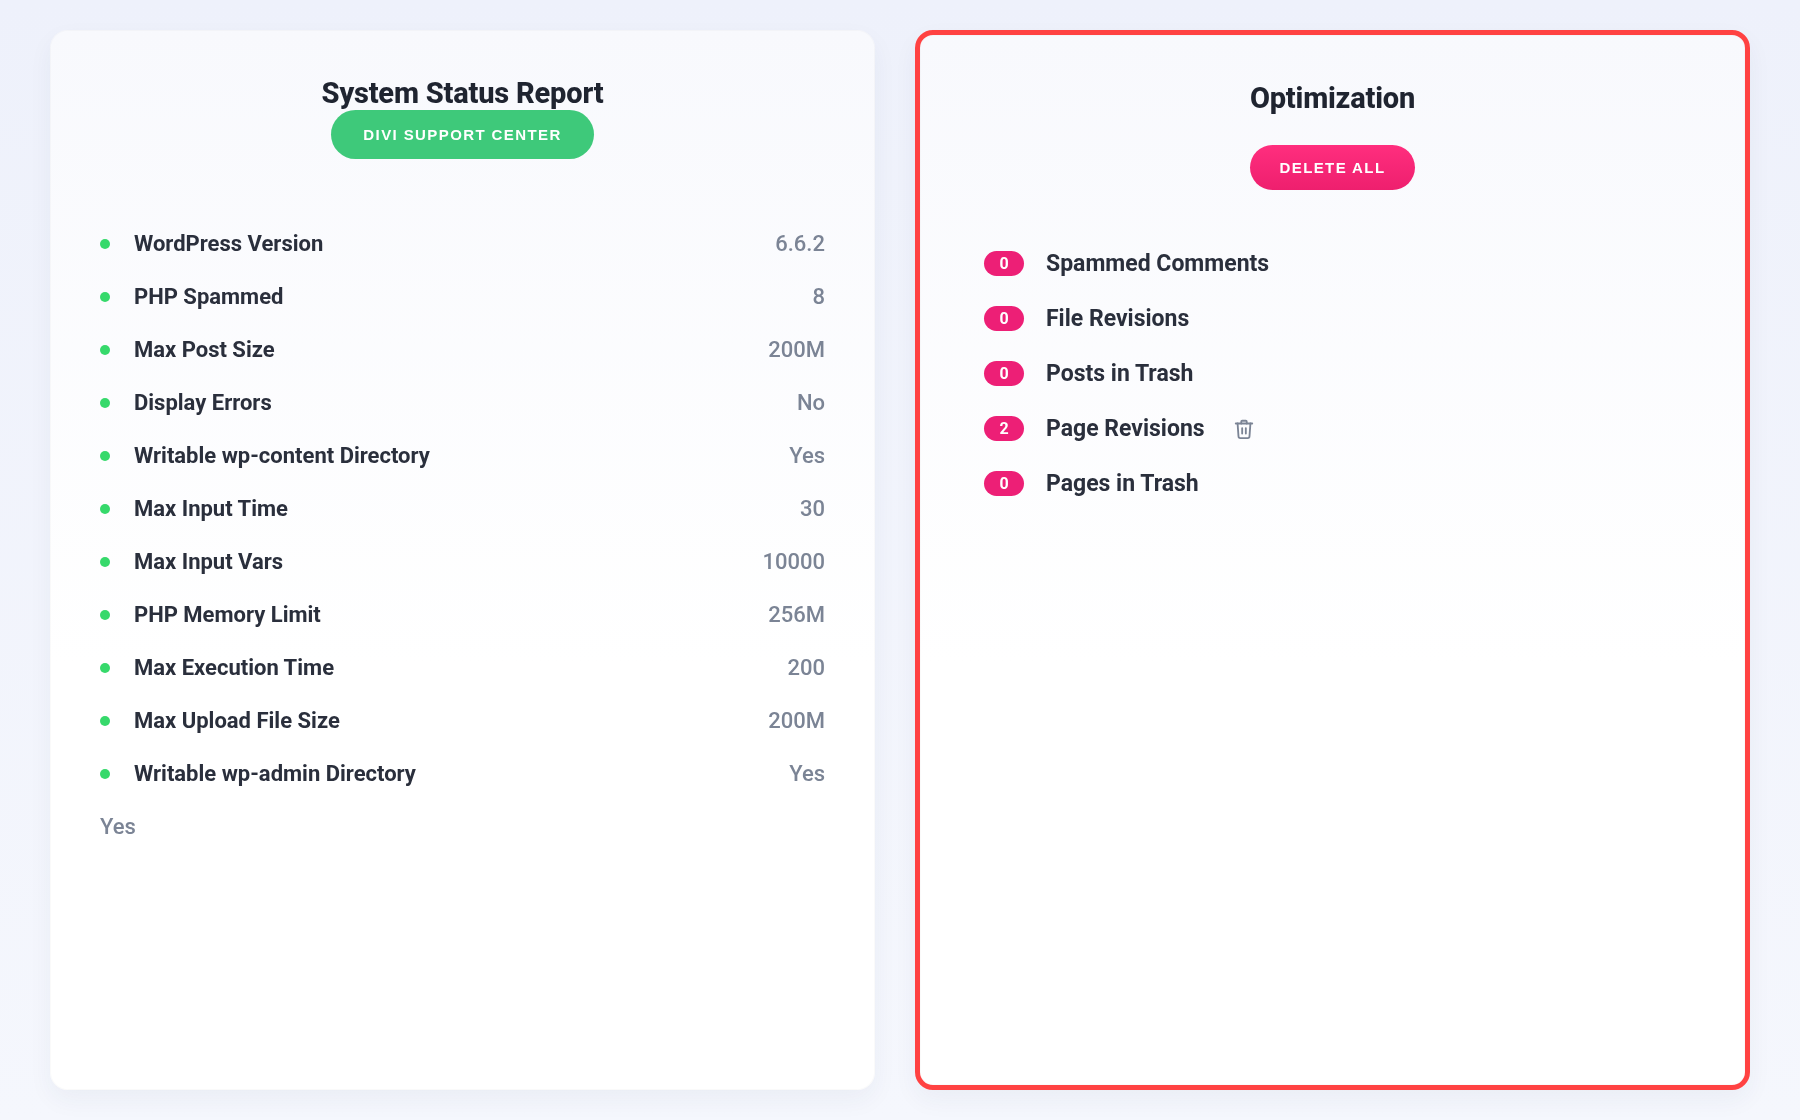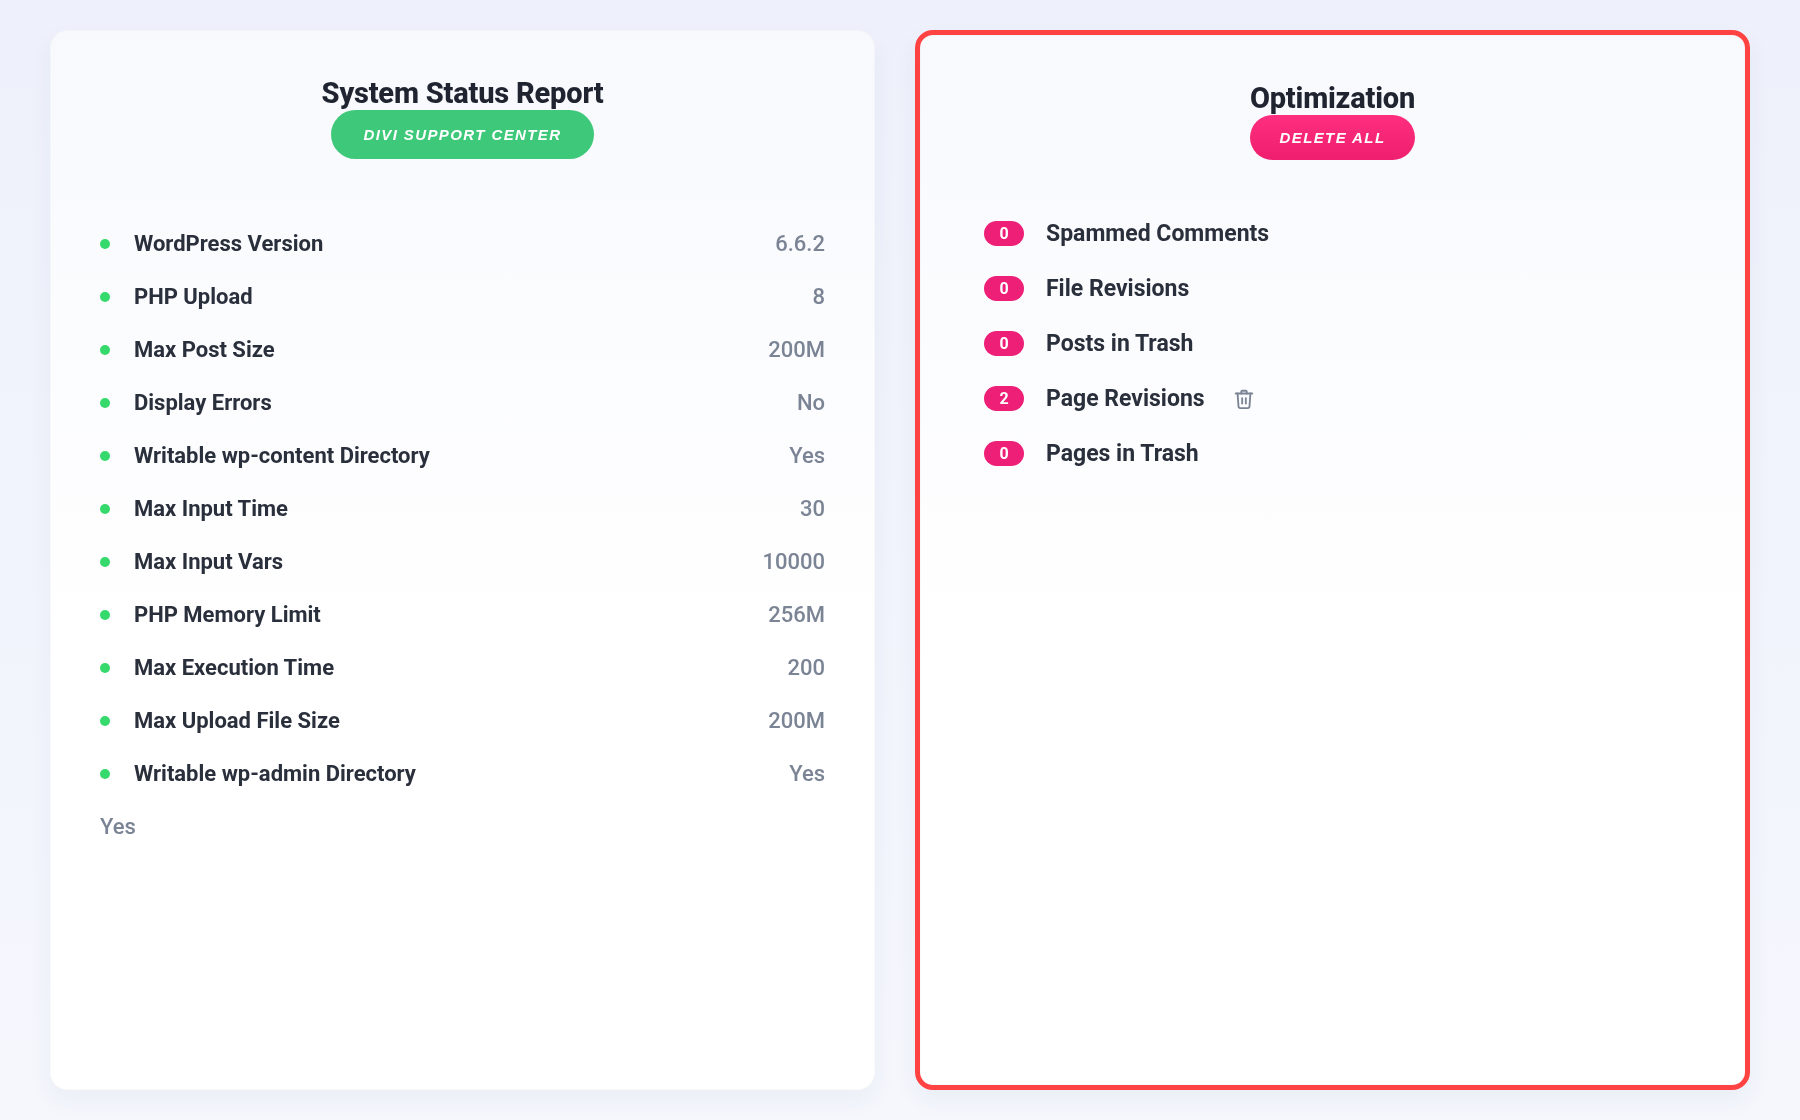--- a/index.html
+++ b/index.html
@@ -39,28 +39,28 @@
     }
     .btn {
       border: none;
       border-radius: 999px;
       padding: 16px 32px;
       font-size: 15px;
       font-weight: 800;
       letter-spacing: 1.4px;
       color: #fff;
       cursor: pointer;
-      font-style: italic;
     }
     .btn-green {
       background: #3ec97a;
     }
     .btn-pink {
       background: linear-gradient(180deg, #ff2e7e 0%, #ee1f6e 100%);
       padding: 14px 30px;
+      margin-top: 30px;
     }
     .status-list { display: flex; flex-direction: column; gap: 4px; }
     .status-row {
       display: flex;
       align-items: center;
       justify-content: space-between;
       padding: 12px 0;
     }
     .status-left {
       display: flex;
@@ -126,21 +126,21 @@
       <div class="status-row">
         <div class="status-left">
           <span class="bullet"></span>
           <span class="status-label">WordPress Version</span>
         </div>
         <span class="status-value">6.6.2</span>
       </div>
       <div class="status-row">
         <div class="status-left">
           <span class="bullet"></span>
-          <span class="status-label">PHP Upload</span>
+          <span class="status-label">PHP Spammed</span>
         </div>
         <span class="status-value">8</span>
       </div>
       <div class="status-row">
         <div class="status-left">
           <span class="bullet"></span>
           <span class="status-label">Max Post Size</span>
         </div>
         <span class="status-value">200M</span>
       </div>

